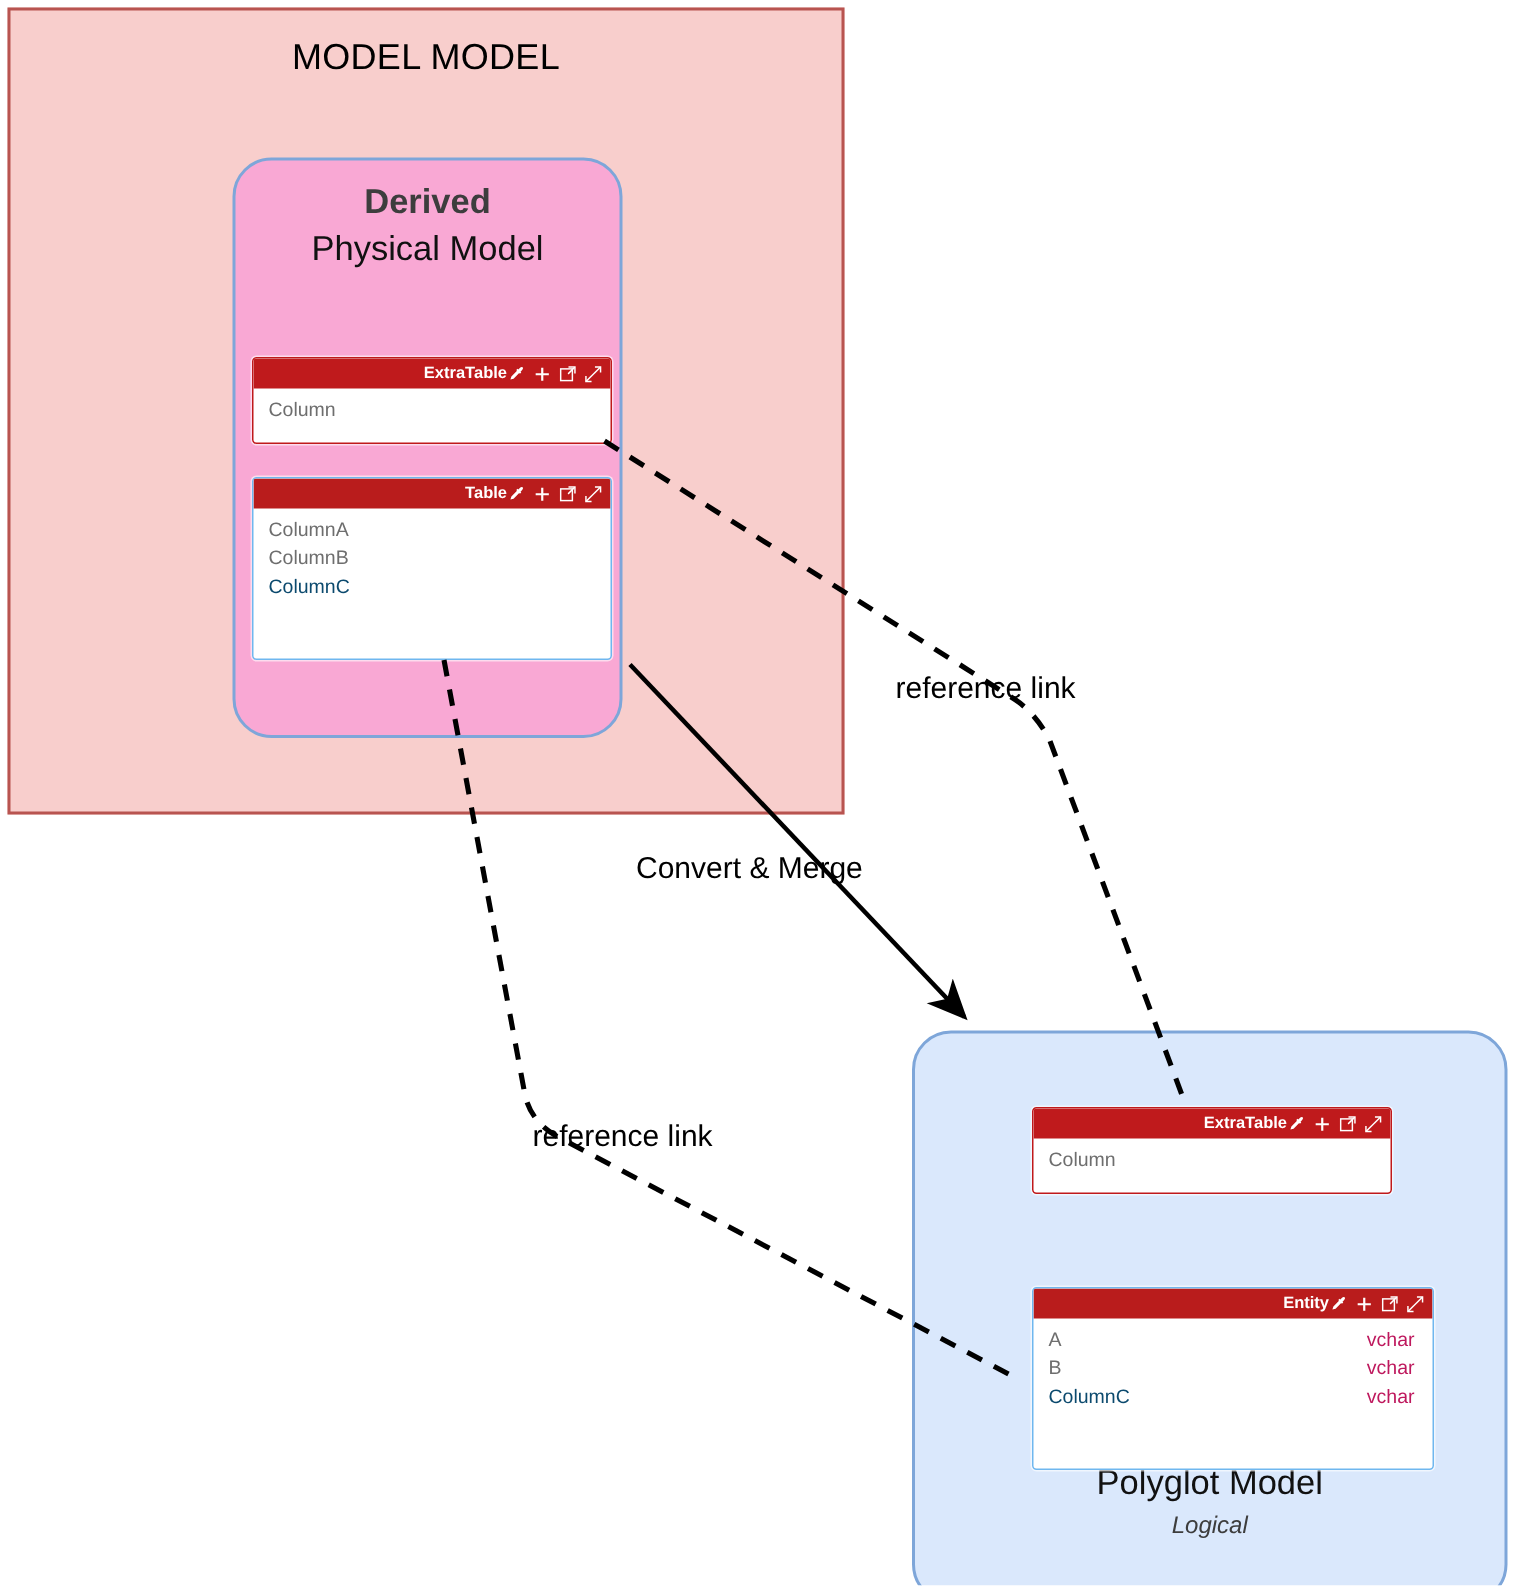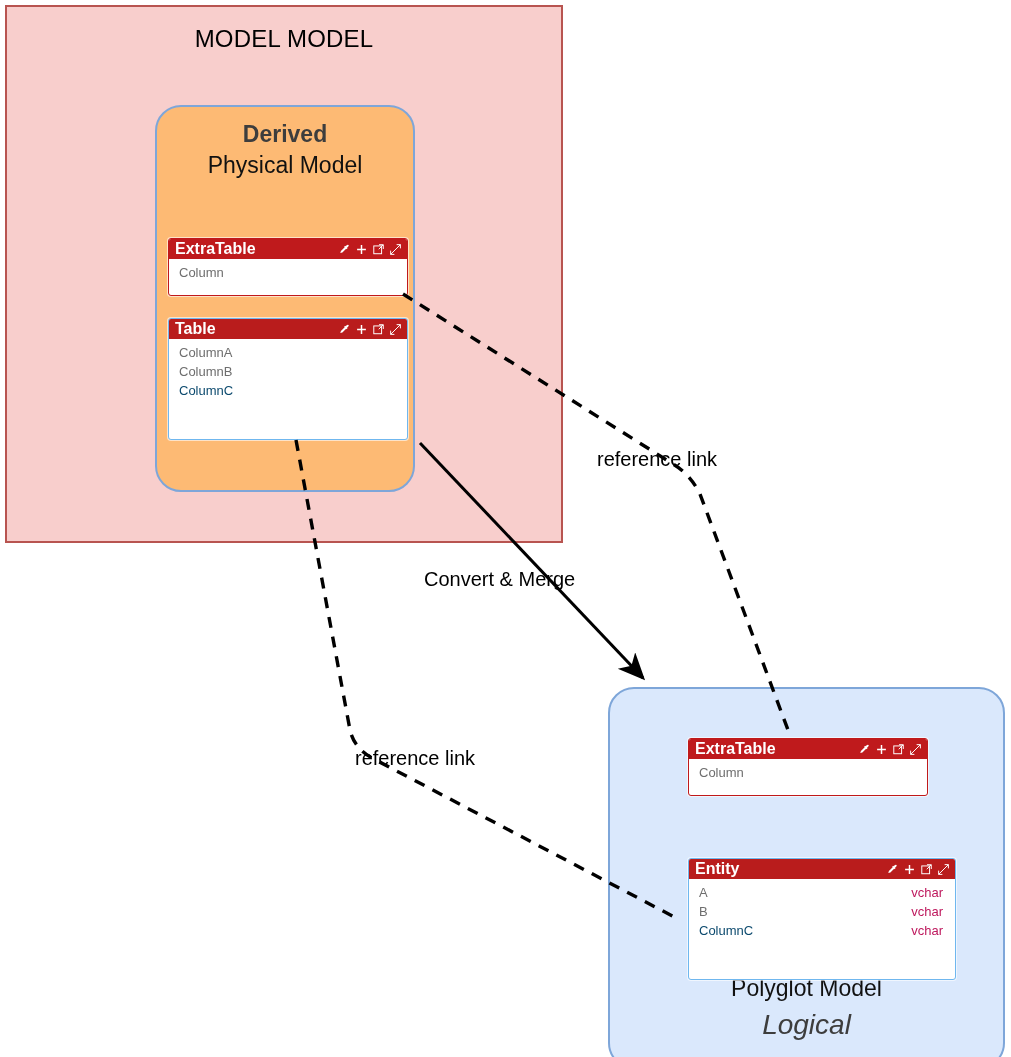--- a/index.html
+++ b/index.html
@@ -53,21 +53,21 @@
     letter-spacing: 0.2px;
   }
 
   
   #derived-model {
     position: absolute;
     left: 155px;
     top: 105px;
     width: 260px;
     height: 387px;
-    background: #fdba74;
+    background: #f9a8d4;
     border: 2px solid #7ea6d9;
     border-radius: 26px;
     box-sizing: border-box;
     z-index: 2;
   }
   .model-heading {
     position: absolute;
     left: 0;
     width: 100%;
     text-align: center;
@@ -105,21 +105,21 @@
     text-align: center;
     font-size: 23px;
     color: #111111;
   }
   #polyglot-title-2 {
     position: absolute;
     left: 0;
     top: 320px;
     width: 100%;
     text-align: center;
-    font-size: 28px;
+    font-size: 16px;
     font-style: italic;
     color: #3d3d3d;
   }
 
   
   .card {
     position: absolute;
     background: #ffffff;
     box-sizing: border-box;
     border-radius: 3px;
@@ -135,23 +135,23 @@
     align-items: center;
     height: 20px;
     padding: 0 4px 0 6px;
     box-sizing: border-box;
   }
   .card.red  > .card-header { background: #bf1a1c; }
   .card.blue > .card-header { background: #b91c1c; }
 
   .card-title {
     flex: 1;
-    text-align: left;
+    text-align: right;
     color: #ffffff;
-    font-size: 16px;
+    font-size: 11px;
     font-weight: bold;
     line-height: 20px;
     white-space: nowrap;
     overflow: hidden;
   }
   .card-icons {
     display: flex;
     align-items: center;
     gap: 4px;
     flex: 0 0 auto;

